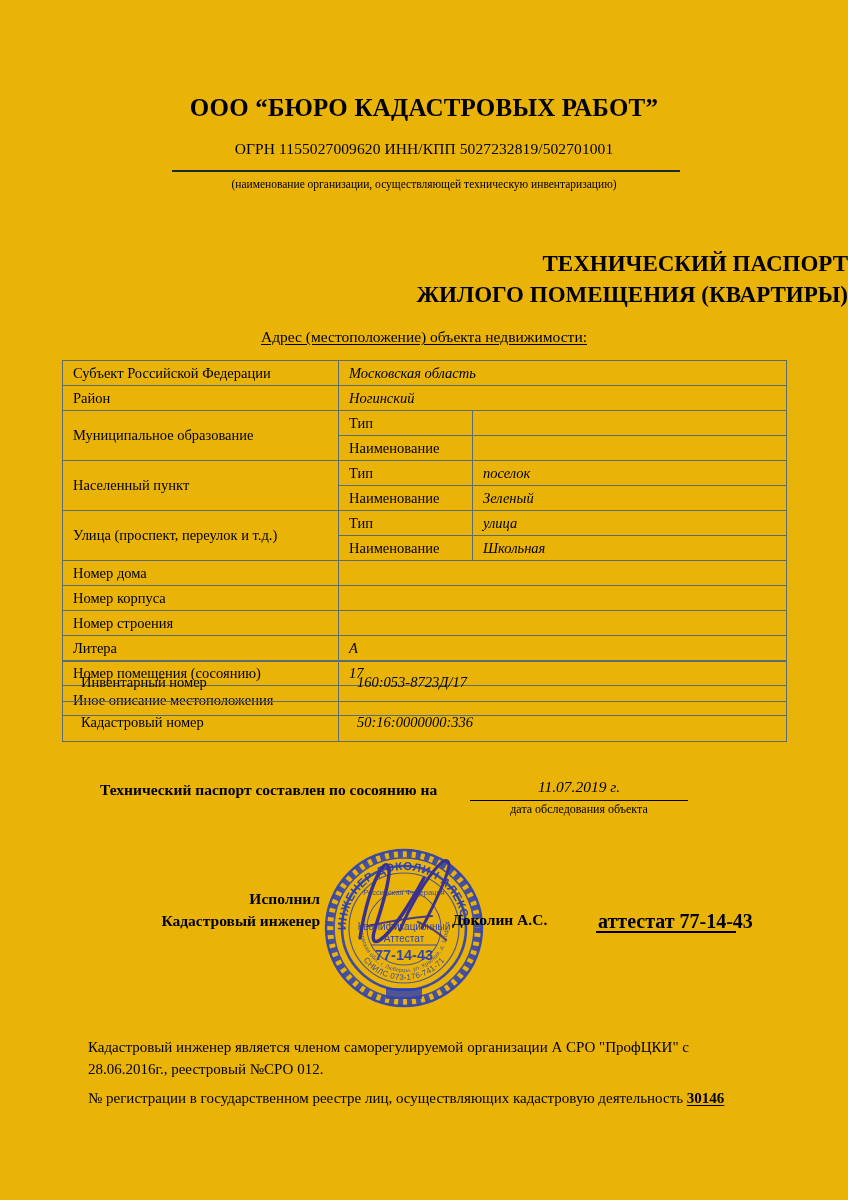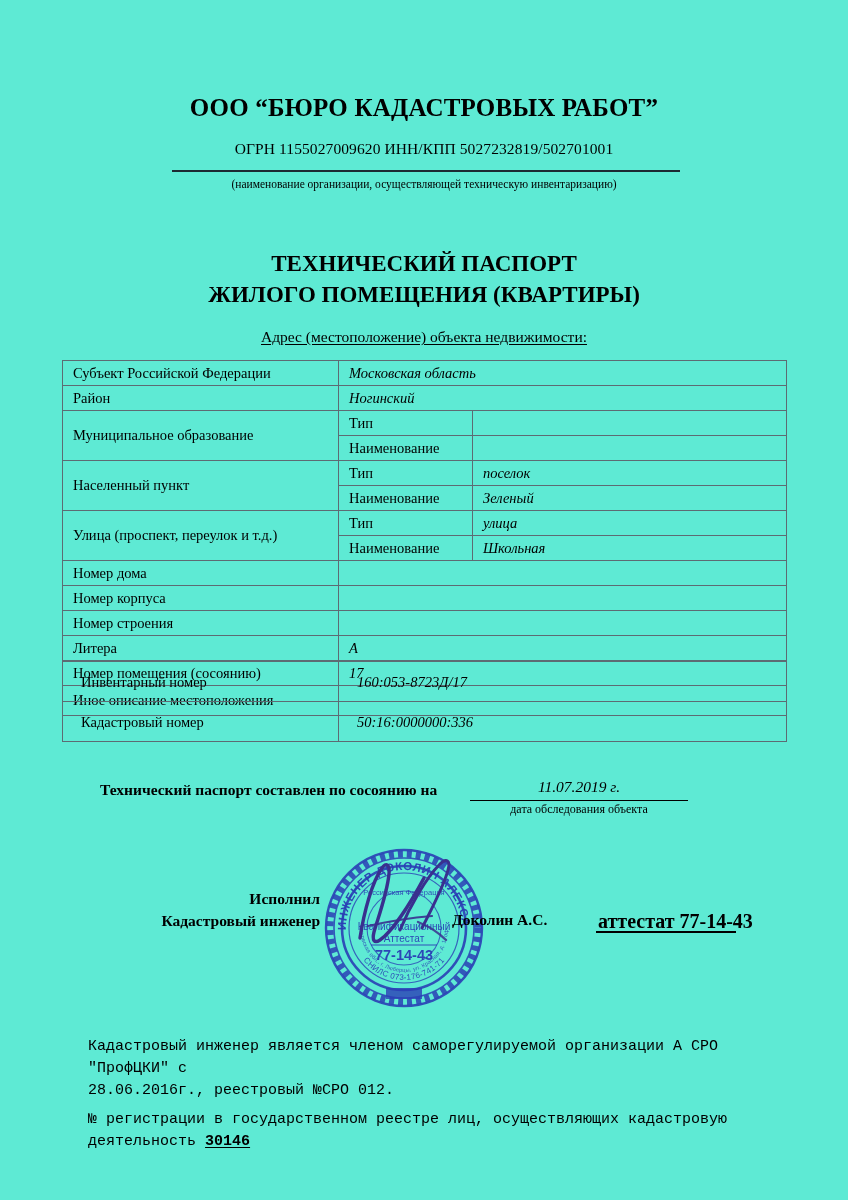--- a/index.html
+++ b/index.html
@@ -9,21 +9,21 @@
     background: #ffffff;
   }
   body {
     font-family: "Liberation Serif", "DejaVu Serif", serif;
     color: #000000;
   }
   #page {
     position: relative;
     width: 848px;
     height: 1200px;
-    background: #5eead4;
+    background: #eab308;
     overflow: hidden;
     margin: 0 auto;
   }
 
   
   .org-title {
     position: absolute;
     left: 0; right: 0;
     top: 94px;
     text-align: center;
@@ -53,21 +53,21 @@
     top: 178px;
     text-align: center;
     font-size: 11.5px;
   }
 
   
   .doc-title {
     position: absolute;
     left: 0; right: 0;
     top: 248px;
-    text-align: center;
+    text-align: right;
     font-size: 23px;
     font-weight: bold;
     line-height: 31px;
   }
   .addr-heading {
     position: absolute;
     left: 0; right: 0;
     top: 328px;
     text-align: center;
     font-size: 15.5px;
@@ -214,21 +214,20 @@
   }
 
   
   .footer {
     position: absolute;
     left: 88px;
     top: 1036px;
     width: 700px;
     font-size: 15px;
     line-height: 22px;
-    font-family: Liberation Mono, monospace;
   }
   .footer p { margin: 0; }
   .footer .p2 { margin-top: 7px; }
   .reg-number {
     font-weight: bold;
     text-decoration: underline;
     text-underline-offset: 2px;
   }
 </style>
 </head>

